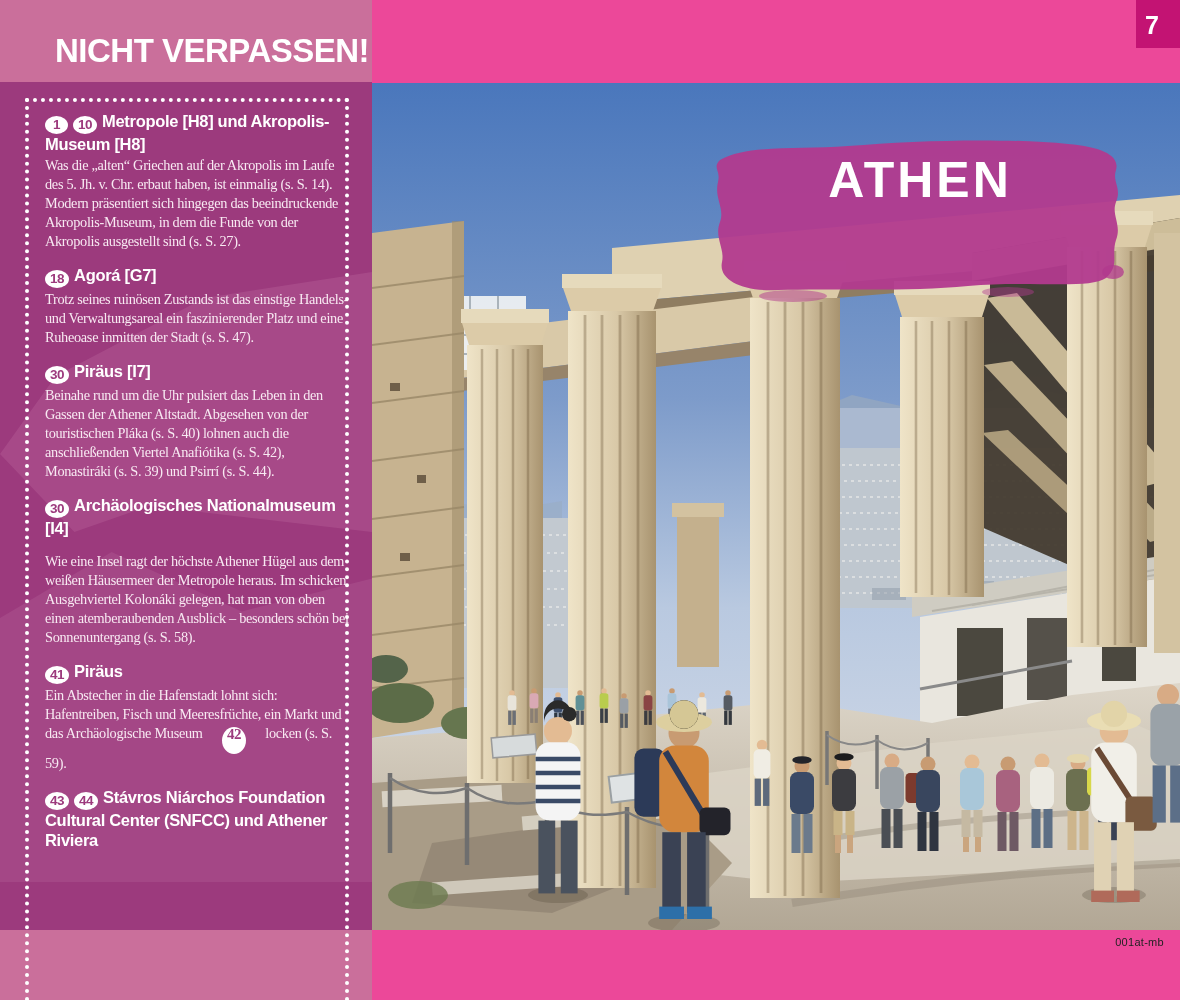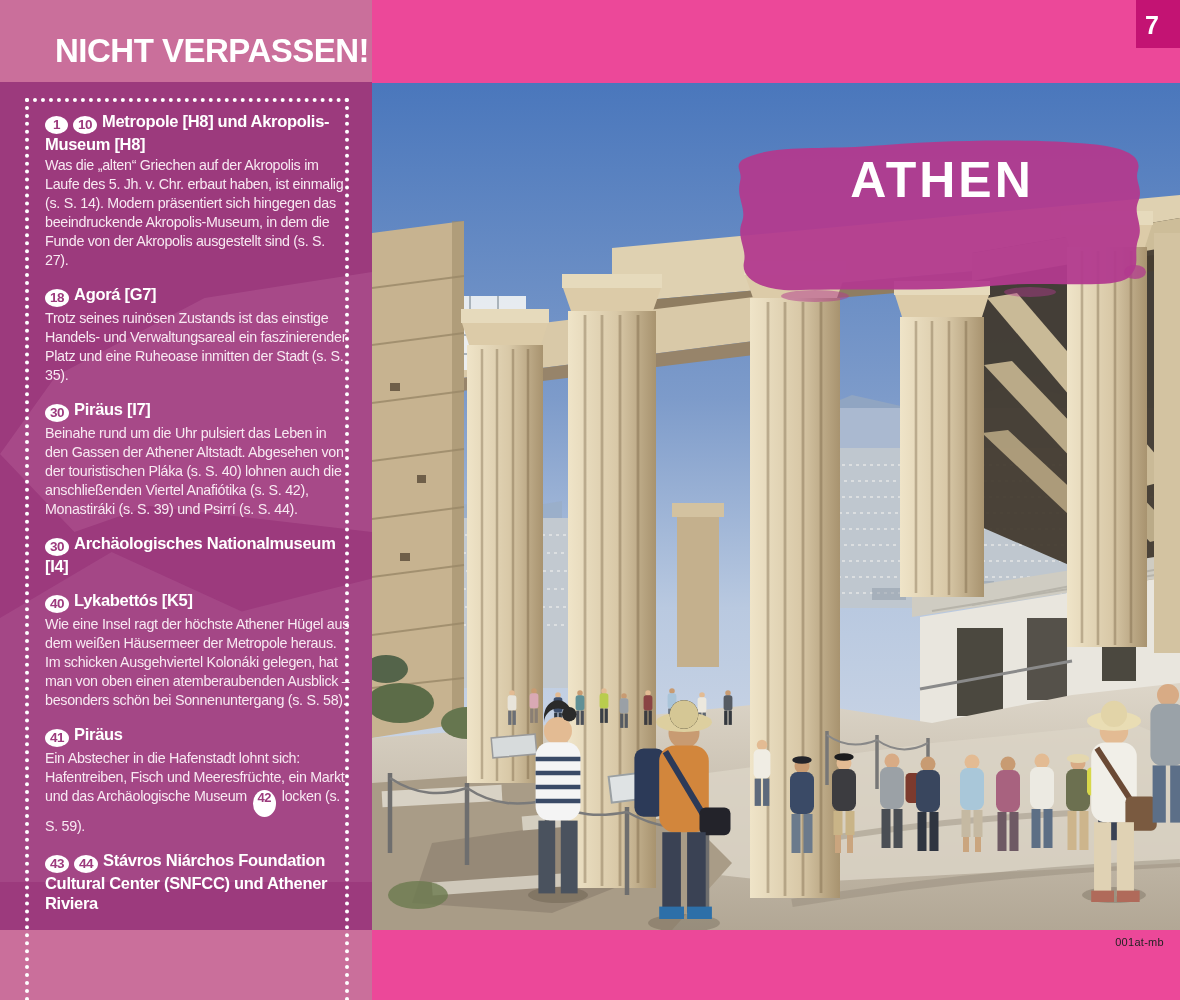--- a/index.html
+++ b/index.html
@@ -17,33 +17,33 @@
   .g2 { left:0; top:470px; width:372px; height:330px; clip-path:polygon(0 20%,30% 0,65% 18%,100% 8%,100% 100%,0 100%); background:rgba(240,185,215,0.10); }
   .band-footer { position:absolute; left:0; top:930px; width:372px; height:70px; background:#ca6f9b; z-index:4; }
   .dash-box {
     position:absolute; left:25px; top:98px; width:324px; height:920px; box-sizing:border-box;
     border-left:4px dotted #fff; border-right:4px dotted #fff; border-top:4px dotted #fff;
     z-index:5; pointer-events:none;
   }
   .entries { position:absolute; left:45px; top:111px; width:305px; z-index:3; }
   .entry { margin-bottom:14px; }
   .entry-head { font-size:16.5px; font-weight:700; line-height:20px; letter-spacing:-0.3px; color:#fff; }
-  .entry-body { margin:2px 0 0; font-size:14.3px; line-height:19px; letter-spacing:-0.3px; color:#f8e9f2; }
+  .entry-body { margin:2px 0 0; font-size:14.3px; line-height:19px; letter-spacing:-0.3px; color:#f8e9f2;font-family:Liberation Serif, serif; }
   .badge {
     display:inline-block; min-width:13px; height:18px; padding:0 5px; background:#fff; color:#9c3a7d;
     border-radius:50%; font-weight:700; font-size:13.5px; line-height:18px; text-align:center;
     margin-right:5px; vertical-align:-2px; letter-spacing:-0.5px;
   }
-  .badge-inline { height:27px; line-height:15px; font-size:13px; min-width:11px; margin:0 2px; vertical-align:-1px; }
+  .badge-inline { height:27px; line-height:15px; font-size:15px; min-width:11px; margin:0 16px; vertical-align:-1px; }
 
   
   .photo { position:absolute; left:372px; top:83px; width:808px; height:847px; z-index:1; }
 
   
-  .hero { position:absolute; left:730px; top:130px; width:424px; height:176px; z-index:3; }
+  .hero { position:absolute; left:708px; top:130px; width:424px; height:176px; z-index:3; }
   .hero svg.brush { position:absolute; left:0; top:0; width:100%; height:100%; }
   .hero-text { position:relative; z-index:2; text-align:center; padding-top:20px; }
   .hero-line { color:#fff; font-size:50px; font-weight:700; letter-spacing:3px; line-height:60px; }
 
   
   .page-tab { position:absolute; left:1136px; top:0; width:44px; height:48px; background:#c31373; z-index:6; box-sizing:border-box; padding:11px 0 0 9px; }
   .page-tab span { color:#fff; font-size:25px; font-weight:700; }
 
   
   .credit { position:absolute; left:900px; top:936px; width:264px; text-align:right; font-size:11px; color:#222; letter-spacing:0.3px; z-index:2; }
@@ -68,40 +68,37 @@
       <div class="entry-head">
         <span class="badge">1</span><span class="badge">10</span><span>Metropole [H8] und Akropolis-Museum [H8]</span>
       </div>
       <p class="entry-body">Was die „alten“ Griechen auf der Akropolis im Laufe des 5. Jh. v. Chr. erbaut haben, ist einmalig (s. S. 14). Modern präsentiert sich hingegen das beeindruckende Akropolis-Museum, in dem die Funde von der Akropolis ausgestellt sind (s. S. 27).</p>
     </div>
 
     <div class="entry">
       <div class="entry-head">
         <span class="badge">18</span><span>Agorá [G7]</span>
       </div>
-      <p class="entry-body">Trotz seines ruinösen Zustands ist das einstige Handels- und Verwaltungsareal ein faszinierender Platz und eine Ruheoase inmitten der Stadt (s. S. 35).</p>
+      <p class="entry-body">Trotz seines ruinösen Zustands ist das einstige Handels- und Verwaltungsareal ein faszinierender Platz und eine Ruheoase inmitten der Stadt (s. S. 47).</p>
     </div>
 
     <div class="entry">
       <div class="entry-head">
         <span class="badge">30</span><span>Piräus [I7]</span>
       </div>
       <p class="entry-body">Beinahe rund um die Uhr pulsiert das Leben in den Gassen der Athener Altstadt. Abgesehen von der touristischen Pláka (s. S. 40) lohnen auch die anschließenden Viertel Anafiótika (s. S. 42), Monastiráki (s. S. 39) und Psirrí (s. S. 44).</p>
     </div>
 
     <div class="entry">
       <div class="entry-head">
         <span class="badge">30</span><span>Archäologisches Nationalmuseum [I4]</span>
       </div>
     </div>
 
     <div class="entry">
-      <div class="entry-head">
-        <span class="badge">40</span><span>Lykabettós [K5]</span>
-      </div>
       <p class="entry-body">Wie eine Insel ragt der höchste Athener Hügel aus dem weißen Häusermeer der Metropole heraus. Im schicken Ausgehviertel Kolonáki gelegen, hat man von oben einen atemberaubenden Ausblick – besonders schön bei Sonnenuntergang (s. S. 58).</p>
     </div>
 
     <div class="entry">
       <div class="entry-head">
         <span class="badge">41</span><span>Piräus</span>
       </div>
       <p class="entry-body"><span>Ein Abstecher in die Hafenstadt lohnt sich: Hafentreiben, Fisch und Meeresfrüchte, ein Markt und das Archäologische Museum</span> <span class="badge badge-inline">42</span> <span>locken (s. S. 59).</span></p>
     </div>
 

